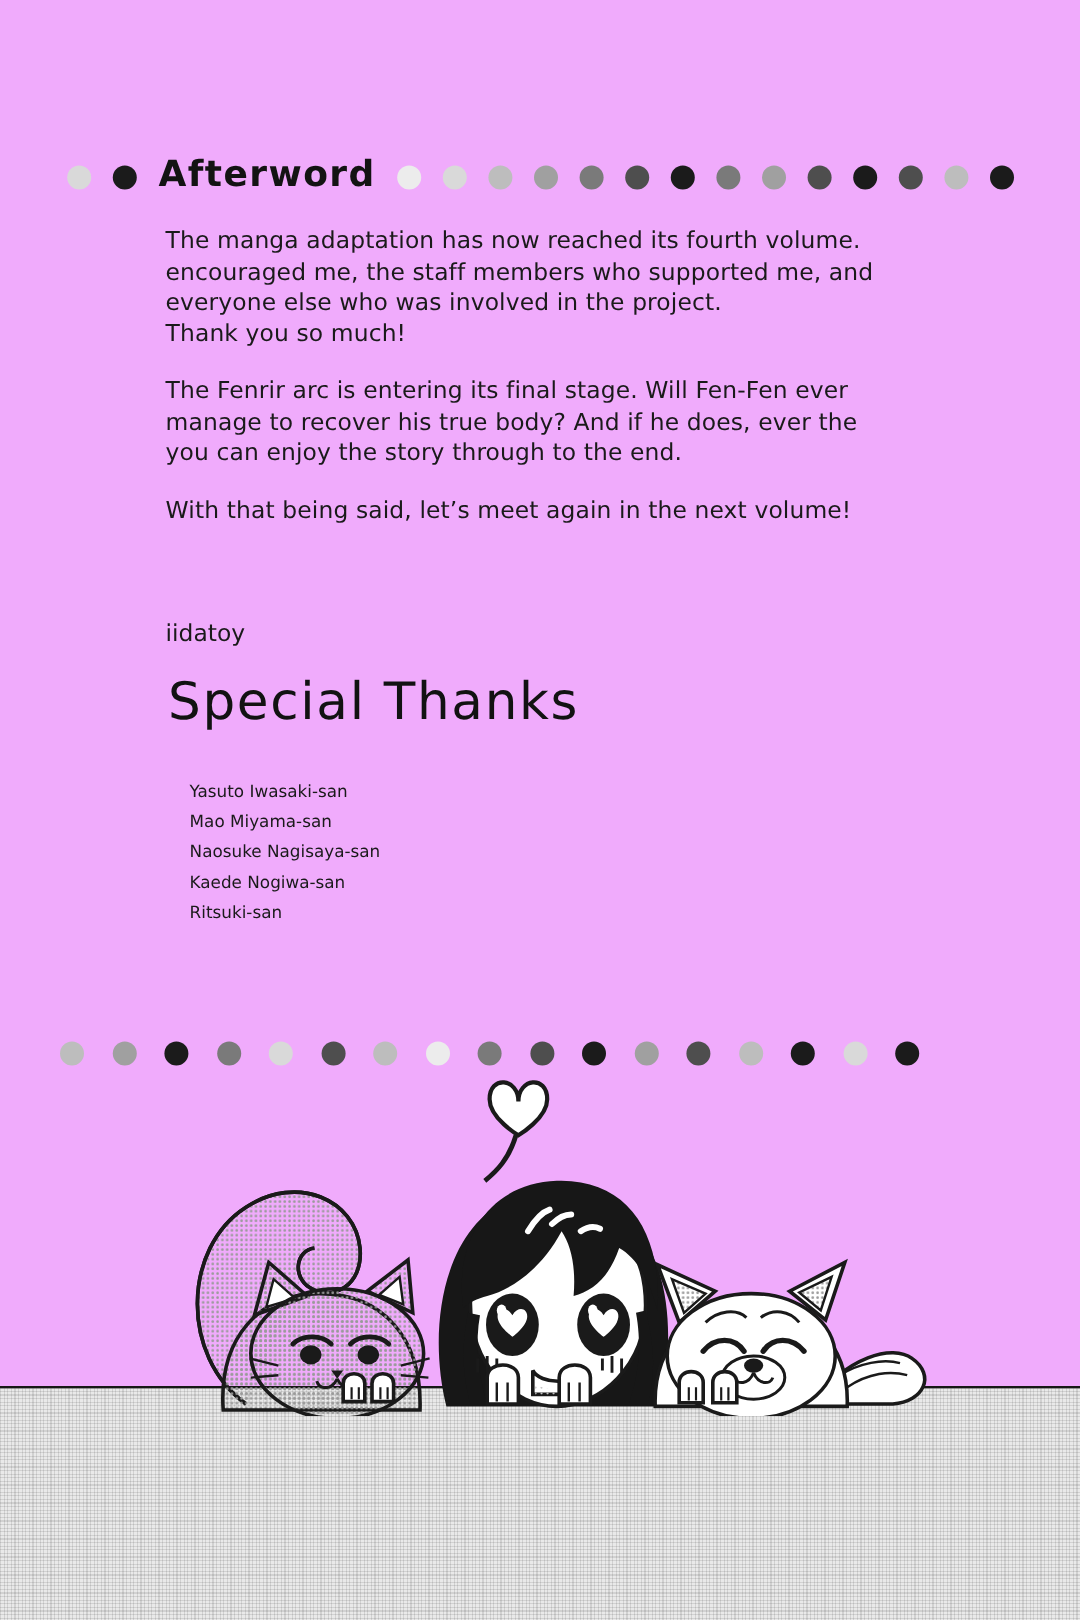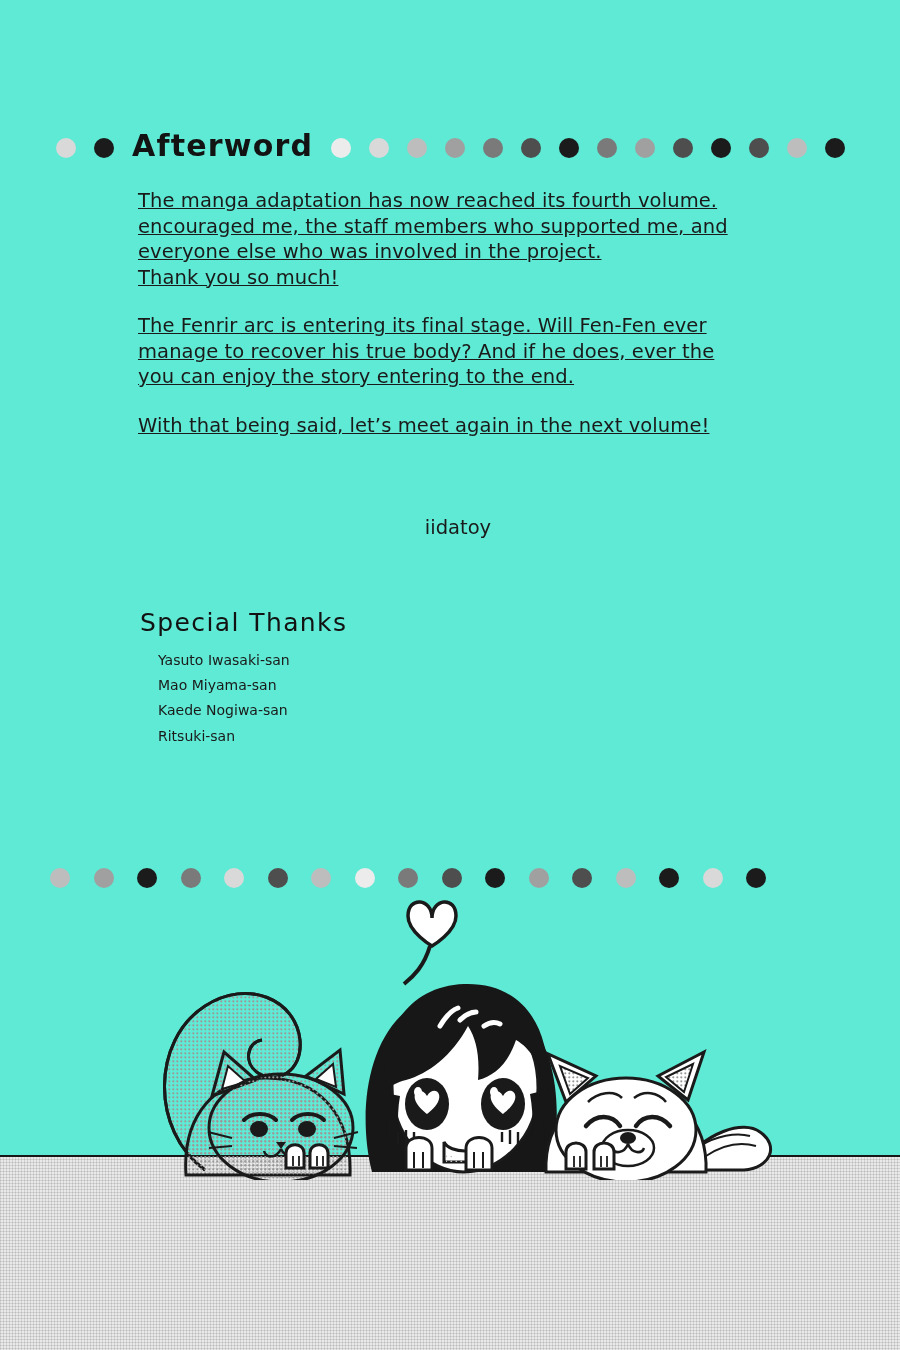--- a/index.html
+++ b/index.html
@@ -12,21 +12,21 @@
     height: 1350px;
     position: relative;
     overflow: hidden;
     font-family: "DejaVu Sans", sans-serif;
     color: #161616;
   }
 
   .page {
     position: absolute;
     inset: 0;
-    background: #5eead4;
+    background: #f0abfc;
   }
 
   
   .dot-row {
     position: absolute;
     left: 0;
     width: 900px;
     height: 40px;
     display: flex;
     align-items: center;
@@ -63,40 +63,40 @@
   .body-text {
     position: absolute;
     left: 138px;
     top: 188px;
     width: 640px;
     font-size: 19.5px;
     line-height: 25.5px;
     color: #1a1a1a;
     letter-spacing: 0.1px;
   }
-  .para { margin: 0 0 23px 0; text-decoration: underline; }
+  .para { margin: 0 0 23px 0; }
   .para:last-child { margin-bottom: 0; }
   .para div { white-space: nowrap; }
 
   .signature {
     position: absolute;
     left: 138px;
     top: 516px;
     width: 640px;
-    text-align: center;
+    text-align: left;
     font-size: 19.5px;
     color: #1a1a1a;
   }
 
   
   .thanks-title {
     position: absolute;
     left: 140px;
-    top: 608px;
-    font-size: 25px;
+    top: 560px;
+    font-size: 43px;
     letter-spacing: 1.4px;
     color: #121212;
     font-family: "DejaVu Sans", sans-serif;
   }
   .thanks-list {
     position: absolute;
     left: 158px;
     top: 648px;
     font-size: 14px;
     line-height: 25.2px;
@@ -158,33 +158,34 @@
   <div class="body-text">
     <div class="para">
       <div>The manga adaptation has now reached its fourth volume.</div>
       <div>encouraged me, the staff members who supported me, and</div>
       <div>everyone else who was involved in the project.</div>
       <div>Thank you so much!</div>
     </div>
     <div class="para">
       <div>The Fenrir arc is entering its final stage. Will Fen-Fen ever</div>
       <div>manage to recover his true body? And if he does, ever the</div>
-      <div>you can enjoy the story entering to the end.</div>
+      <div>you can enjoy the story through to the end.</div>
     </div>
     <div class="para">
       <div>With that being said, let’s meet again in the next volume!</div>
     </div>
   </div>
 
   <div class="signature">iidatoy</div>
 
   <div class="thanks-title">Special Thanks</div>
   <div class="thanks-list">
     <div>Yasuto Iwasaki-san</div>
     <div>Mao Miyama-san</div>
+    <div>Naosuke Nagisaya-san</div>
     <div>Kaede Nogiwa-san</div>
     <div>Ritsuki-san</div>
   </div>
 
   <div class="dot-row bottom">
     <span class="dot d2"></span>
     <span class="dot d3"></span>
     <span class="dot d6"></span>
     <span class="dot d4"></span>
     <span class="dot d1"></span>

